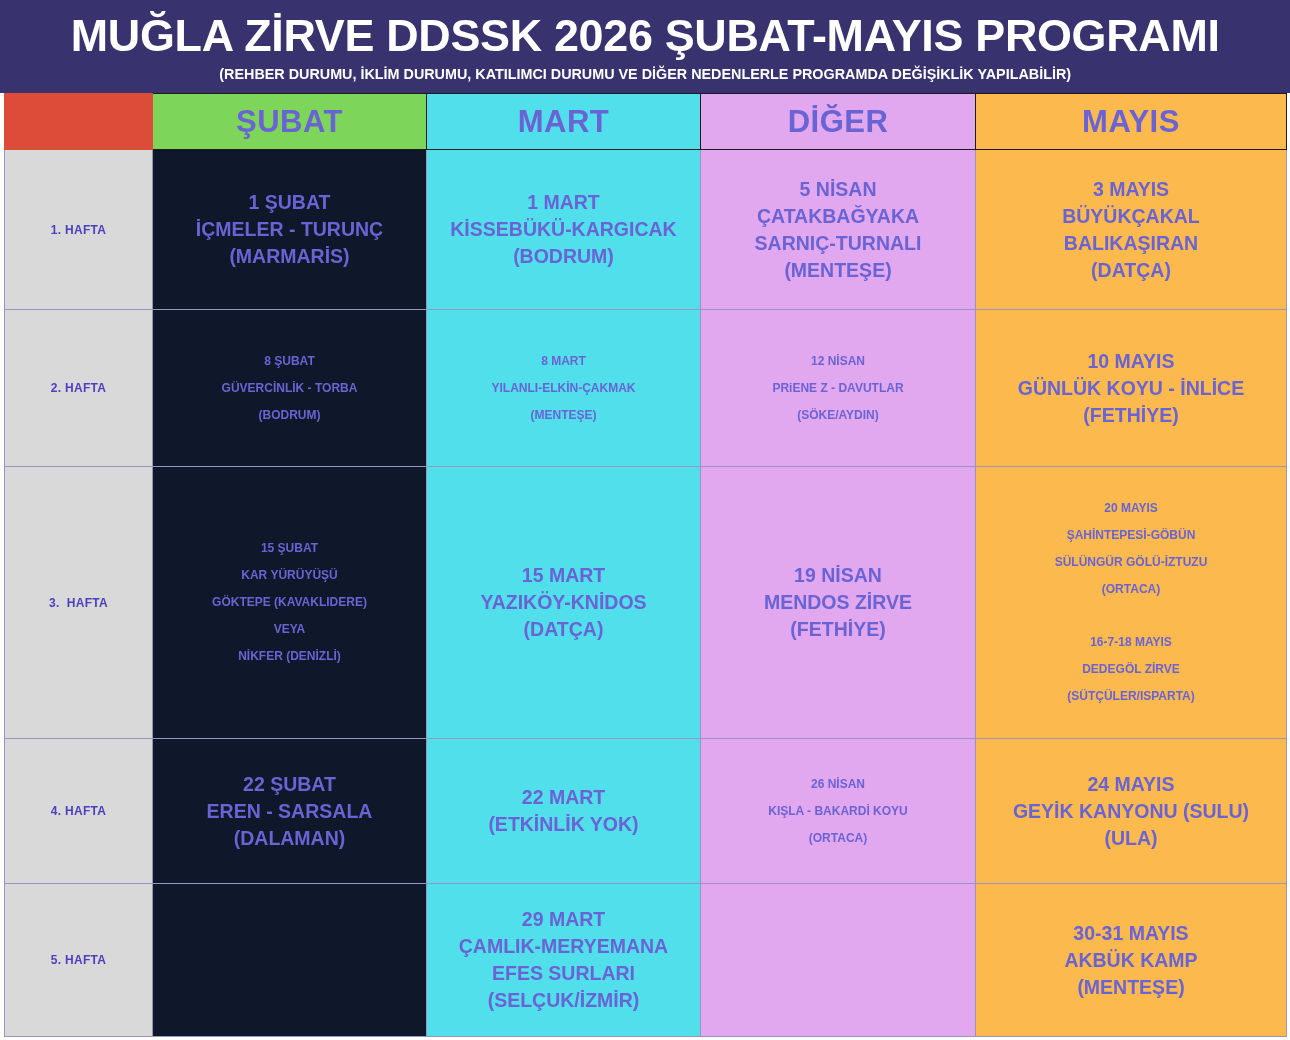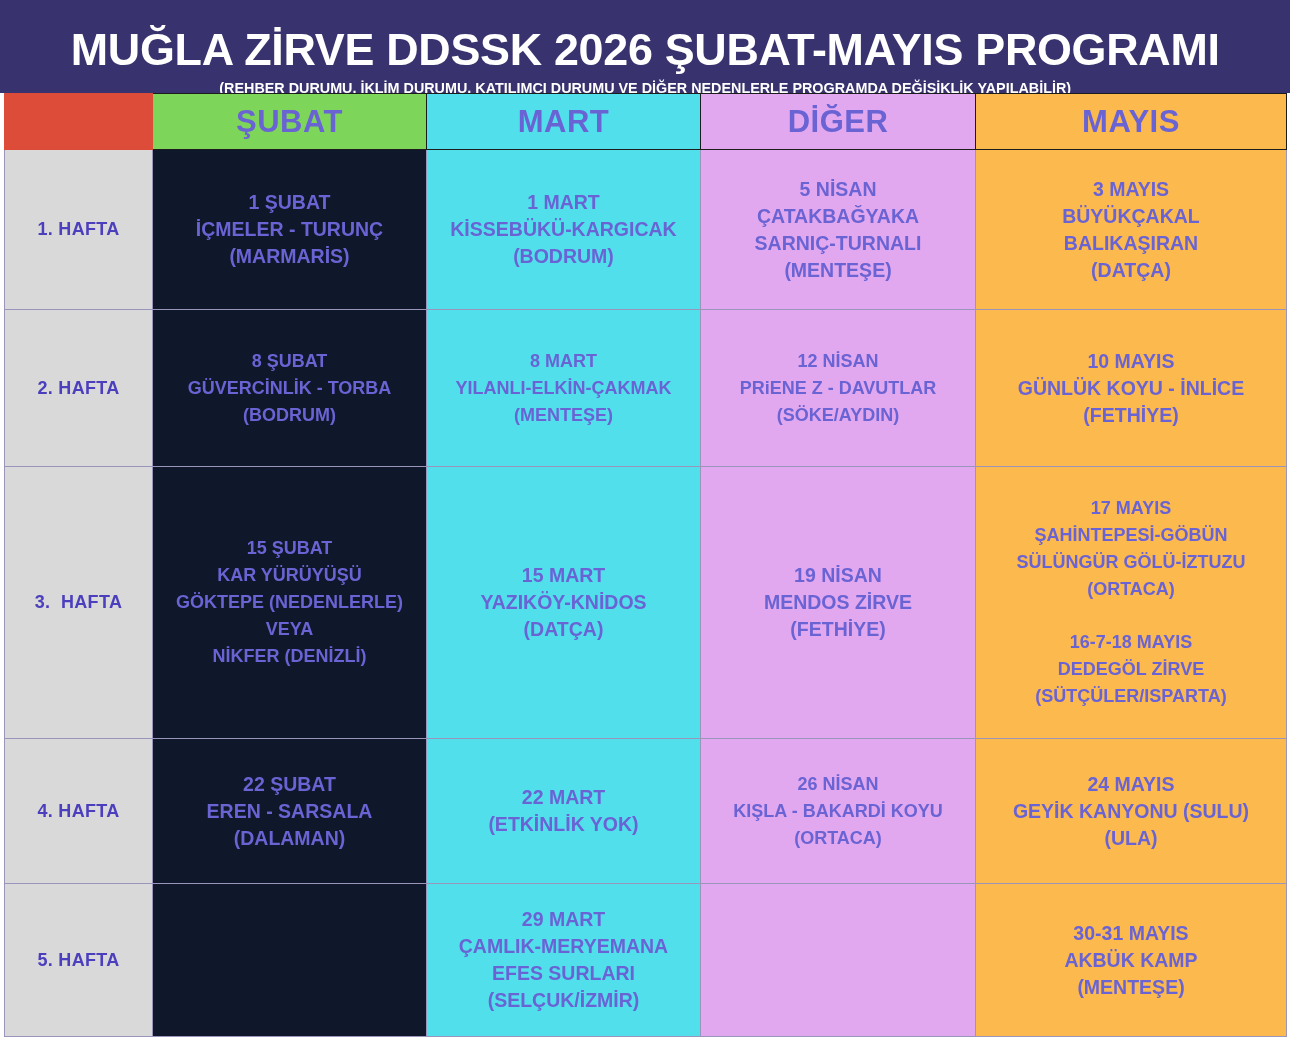--- a/index.html
+++ b/index.html
@@ -28,21 +28,21 @@
     left: 0;
     top: 0;
     width: 1290px;
     height: 93px;
     background: #38326e;
     display: flex;
     flex-direction: column;
     align-items: center;
     justify-content: flex-start;
     box-sizing: border-box;
-    padding-top: 24px;
+    padding-top: 10px;
   }
   .banner-title {
     color: #ffffff;
     font-size: 44px;
     font-weight: bold;
     letter-spacing: -0.3px;
     line-height: 52px;
     white-space: nowrap;
     text-align: center;
     transform: scaleX(1.02);
@@ -97,21 +97,21 @@
   }
   .hdr-feb { background: #7dd65a; }
   .hdr-mar { background: #52dfec; }
   .hdr-apr { background: #e2a8ef; }
   .hdr-may { background: #fbb council; }
   .hdr-may { background: #fbb94e; margin-left: 32px; }
 
   
   .wk {
     background: #d9d9d9;
-    font-size: 18px;
+    font-size: 12px;
     font-weight: bold;
     color: #4b3fbd;
     letter-spacing: 0.3px;
     white-space: pre;
   }
 
   
   .cell {
     font-size: 19.5px;
     font-weight: bold;
@@ -132,22 +132,22 @@
   .r2 td { height: 157px; }
   .r3 td { height: 272px; }
   .r4 td { height: 145px; }
   .r5 td { height: 153px; }
 
   
   .r5 td { border-color: #e06a62; }
   .r5 td.may { border-color: #9a96bb; }
 
   
-  .tight { font-size: 18px; }
-  .tighter { font-size: 18px; }
+  .tight { font-size: 12px; }
+  .tighter { font-size: 12px; }
 </style>
 </head>
 <body>
 
 <div id="poster">
 
   <div class="banner">
     <div class="banner-title">MUĞLA ZİRVE DDSSK 2026 ŞUBAT-MAYIS PROGRAMI</div>
     <div class="banner-sub">(REHBER DURUMU, İKLİM DURUMU, KATILIMCI DURUMU VE DİĞER NEDENLERLE PROGRAMDA DEĞİŞİKLİK YAPILABİLİR)</div>
   </div>
@@ -216,36 +216,36 @@
             <span class="ln">10 MAYIS</span>
             <span class="ln">GÜNLÜK KOYU - İNLİCE</span>
             <span class="ln">(FETHİYE)</span>
           </td>
       </tr>
       <tr class="r3">
         <td class="wk">3.  HAFTA</td>
         <td class="cell feb tighter">
             <span class="ln">15 ŞUBAT</span>
             <span class="ln">KAR YÜRÜYÜŞÜ</span>
-            <span class="ln">GÖKTEPE (NEDENLERLE)</span>
+            <span class="ln">GÖKTEPE (KAVAKLIDERE)</span>
             <span class="ln">VEYA</span>
             <span class="ln">NİKFER (DENİZLİ)</span>
           </td>
         <td class="cell mar">
             <span class="ln">15 MART</span>
             <span class="ln">YAZIKÖY-KNİDOS</span>
             <span class="ln">(DATÇA)</span>
           </td>
         <td class="cell apr">
             <span class="ln">19 NİSAN</span>
             <span class="ln">MENDOS ZİRVE</span>
             <span class="ln">(FETHİYE)</span>
           </td>
         <td class="cell may tight">
-            <span class="ln">17 MAYIS</span>
+            <span class="ln">20 MAYIS</span>
             <span class="ln">ŞAHİNTEPESİ-GÖBÜN</span>
             <span class="ln">SÜLÜNGÜR GÖLÜ-İZTUZU</span>
             <span class="ln">(ORTACA)</span>
             <span class="gap"></span>
             <span class="ln">16-7-18 MAYIS</span>
             <span class="ln">DEDEGÖL ZİRVE</span>
             <span class="ln">(SÜTÇÜLER/ISPARTA)</span>
           </td>
       </tr>
       <tr class="r4">

